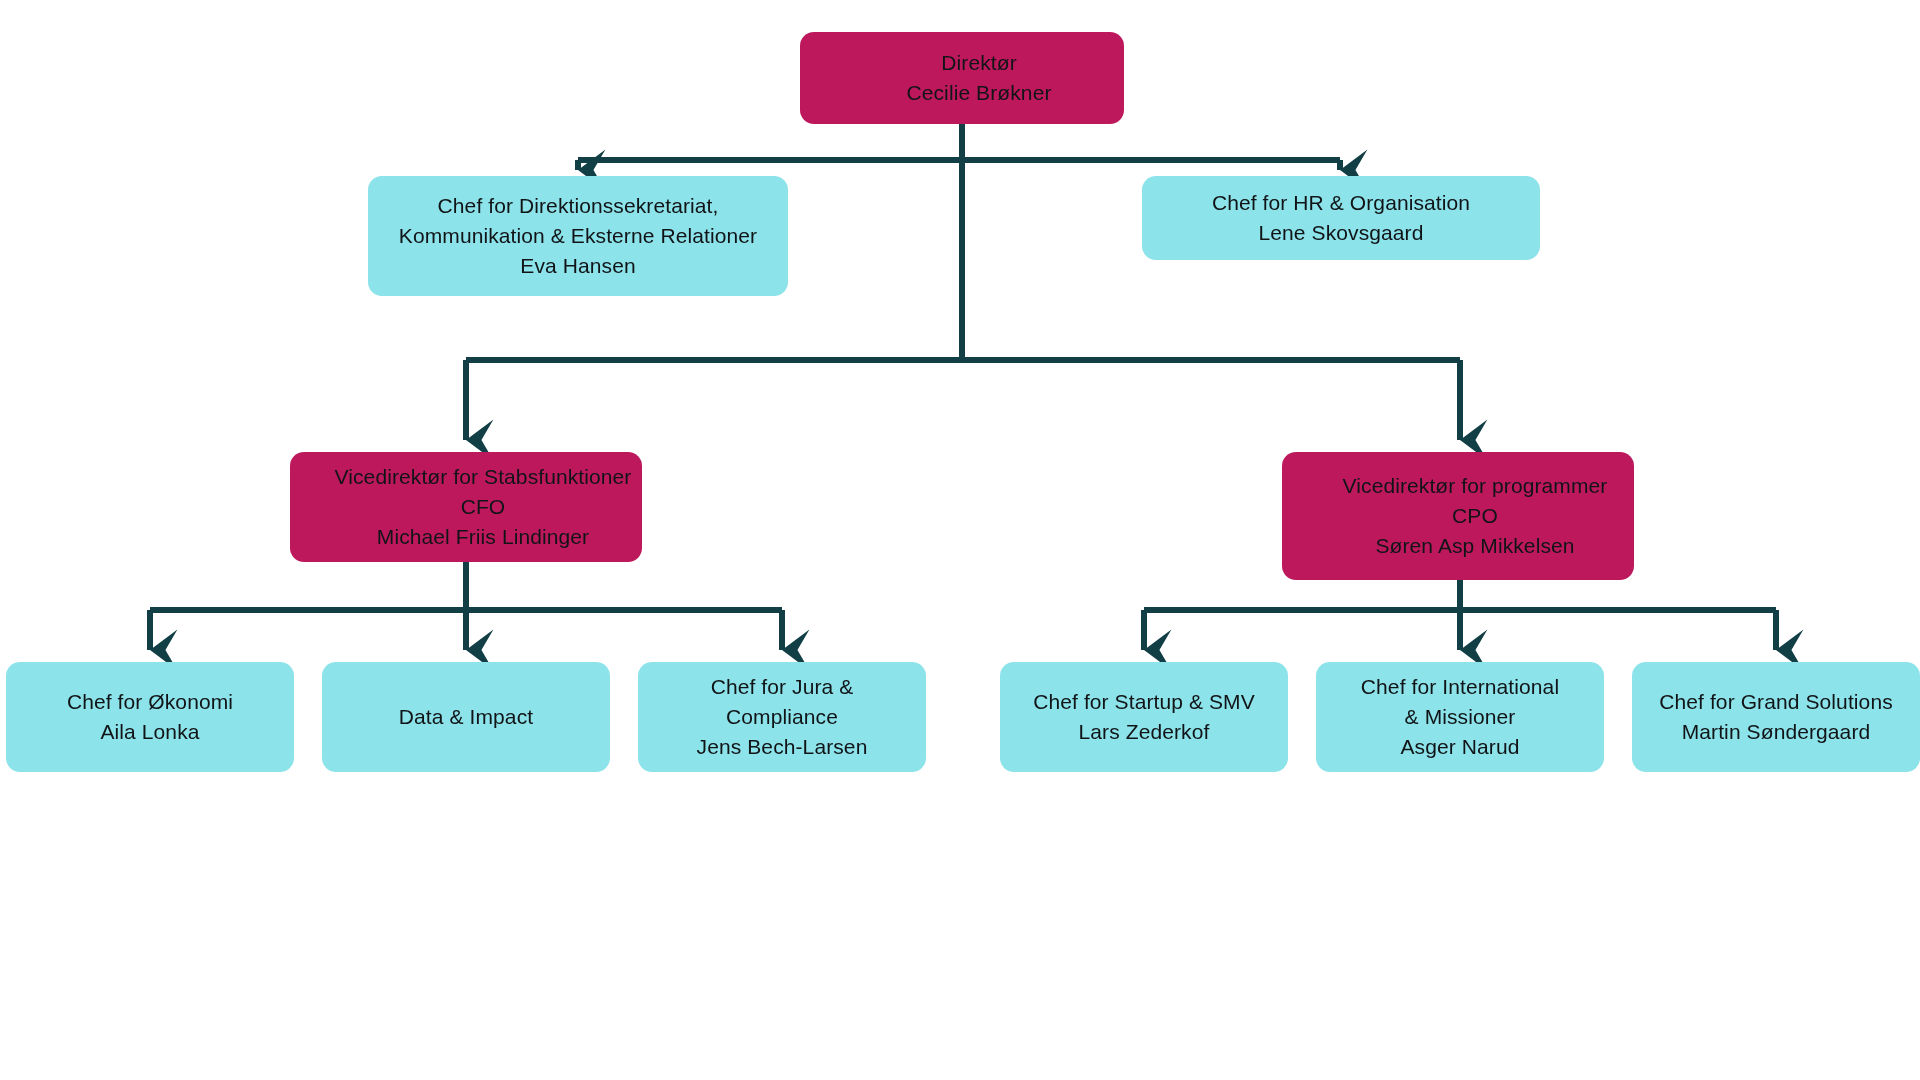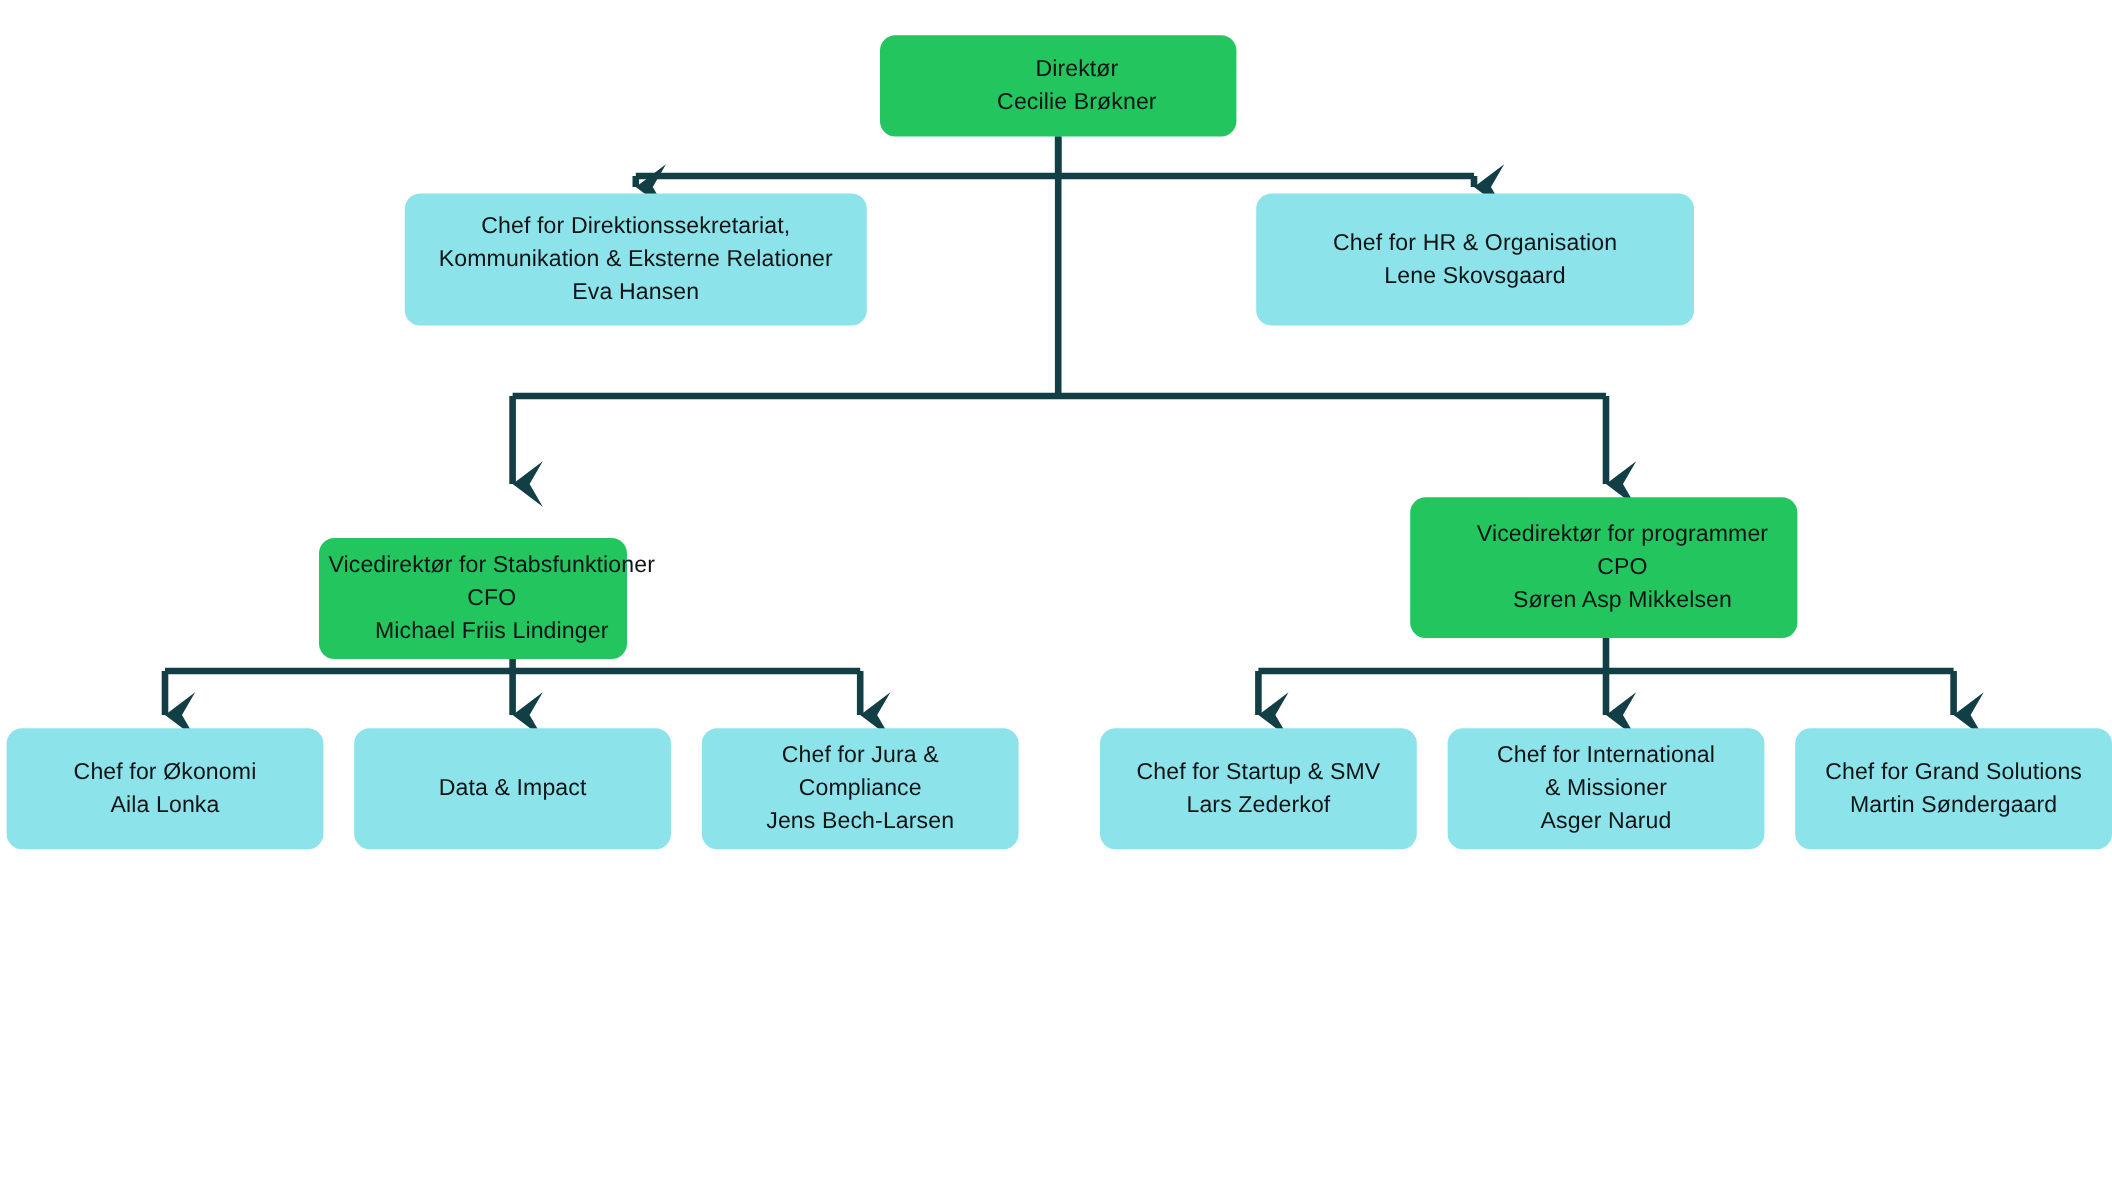--- a/index.html
+++ b/index.html
@@ -38,21 +38,21 @@
     font-size: 21px;
     line-height: 1.42;
     padding: 6px 10px;
     letter-spacing: 0.1px;
   }
   .node .line {
     display: block;
     white-space: nowrap;
   }
   .node-exec {
-    background: #22c55e;
+    background: #be185d;
     padding-left: 44px;
   }
   .node-dept {
     background: #8ce3ea;
   }
 </style>
 </head>
 <body>
 
 <div id="chart-root">
@@ -103,26 +103,26 @@
     <span class="line">Direktør</span>
     <span class="line">Cecilie Brøkner</span>
   </div>
 
   <div class="node node-dept" style="left:368px; top:176px; width:420px; height:120px;">
     <span class="line">Chef for Direktionssekretariat,</span>
     <span class="line">Kommunikation &amp; Eksterne Relationer</span>
     <span class="line">Eva Hansen</span>
   </div>
 
-  <div class="node node-dept" style="left:1142px; top:176px; width:398px; height:120px;">
+  <div class="node node-dept" style="left:1142px; top:176px; width:398px; height:84px;">
     <span class="line">Chef for HR &amp; Organisation</span>
     <span class="line">Lene Skovsgaard</span>
   </div>
 
-  <div class="node node-exec" style="left:290px; top:452px; width:280px; height:110px;margin-top:37px;">
+  <div class="node node-exec" style="left:290px; top:452px; width:352px; height:110px;">
     <span class="line">Vicedirektør for Stabsfunktioner</span>
     <span class="line">CFO</span>
     <span class="line">Michael Friis Lindinger</span>
   </div>
 
   <div class="node node-exec" style="left:1282px; top:452px; width:352px; height:128px;">
     <span class="line">Vicedirektør for programmer</span>
     <span class="line">CPO</span>
     <span class="line">Søren Asp Mikkelsen</span>
   </div>

